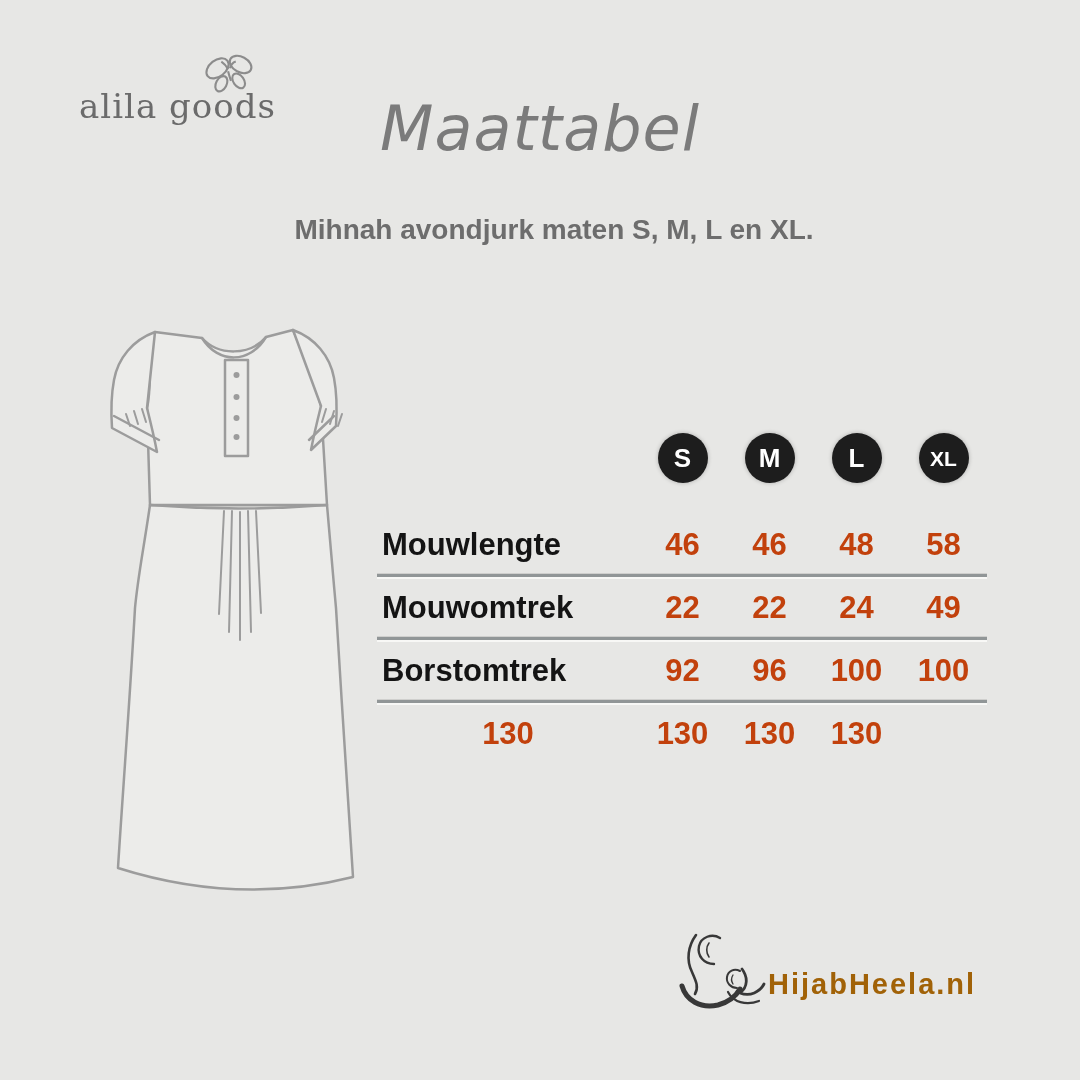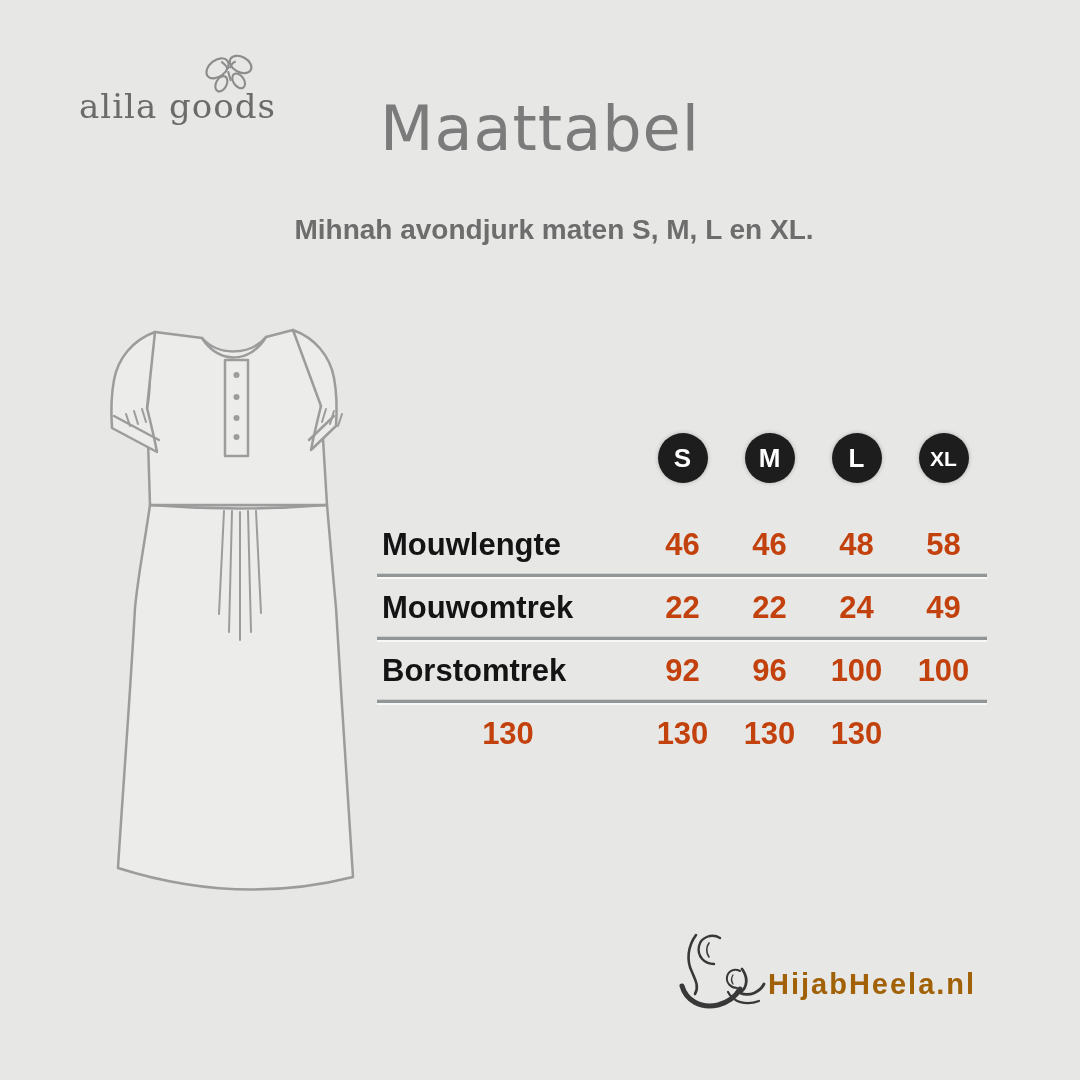--- a/index.html
+++ b/index.html
@@ -15,21 +15,21 @@
   .brand-text{
     font-family:"DejaVu Serif", serif;
     font-size:34px;color:#6b6b6b;letter-spacing:1px;
   }
   .butterfly{position:absolute;left:122px;top:-34px;}
   
   .title{
     position:absolute;left:0;top:92px;width:1080px;
     text-align:center;
     font-family:"DejaVu Sans", sans-serif;
-    font-size:62px;color:#7b7b7b;letter-spacing:1px;
+    font-size:62px;color:#7b7b7b;letter-spacing:1px;font-style:italic;
   }
   .subtitle{
     position:absolute;left:0;top:214px;width:1080px;
     text-align:center;
     font-size:28px;font-weight:700;color:#6d6d6d;padding-left:14px;
   }
   
   .dress{position:absolute;left:88px;top:298px;}
   
   .table{position:absolute;left:377px;top:430px;width:610px;}

